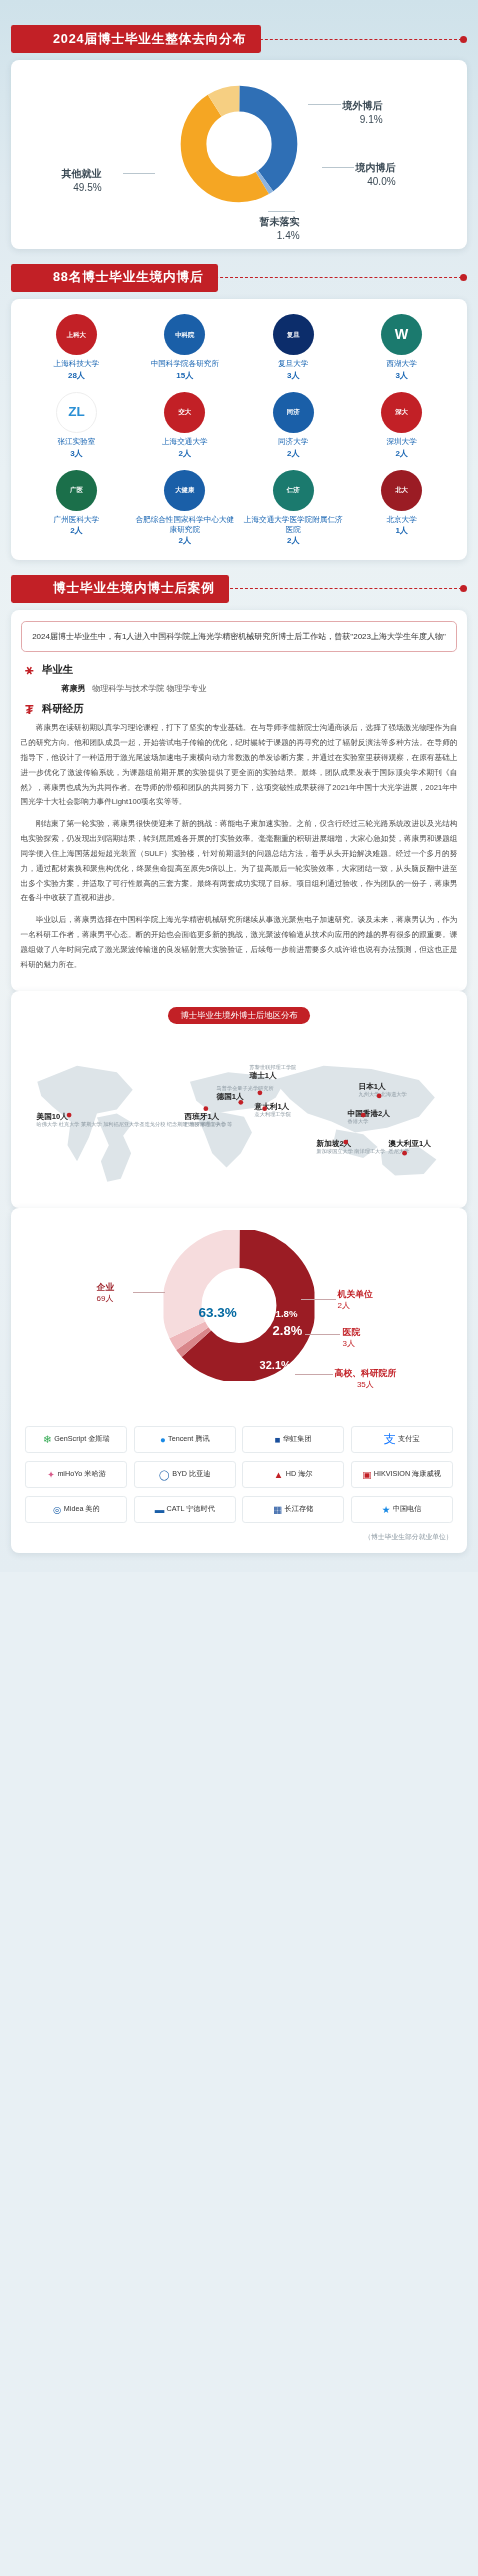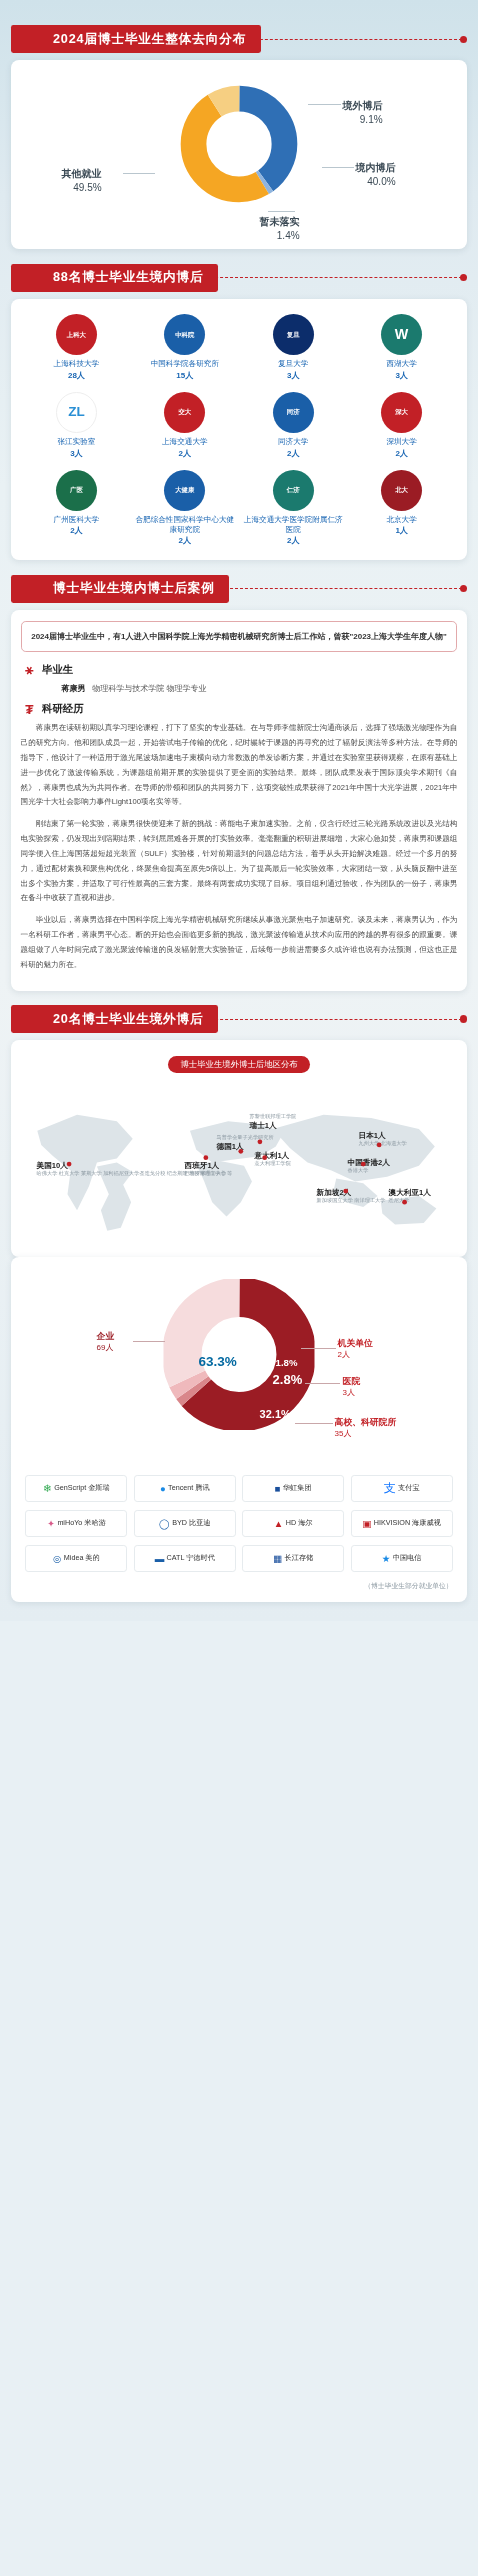--- a/index.html
+++ b/index.html
@@ -118,21 +118,21 @@
   }
   
   .case-box {
     border: 0.8px solid #e2a9ab;
     border-radius: 4.8px;
     padding: 8px 9.6px;
     font-size: 8px;
     line-height: 1.7;
     color: #333;
     text-align: center;
-    font-weight: bold;
+    font-weight: normal;
     margin-bottom: 9.6px;
   }
   .case-head {
     display: flex;
     align-items: center;
     gap: 5.6px;
     margin: 8px 0 4.8px 1.6px;
   }
   .case-head .ci {
     color: #c22026;
@@ -366,25 +366,20 @@
       <span class="ci">₮</span>
       <span class="ct">科研经历</span>
     </div>
     <div class="case-body">
       <p>蒋康男在读研初期以真学习理论课程，打下了坚实的专业基础。在与导师李儒新院士沟通商谈后，选择了强场激光物理作为自己的研究方向。他和团队成员一起，开始尝试电子传输的优化，纪时辗转于课题的再寻究的过了辐射反演法等多种方法。在导师的指导下，他设计了一种适用于激光尾波场加速电子束横向动力常数激的单发诊断方案，并通过在实验室里获得观察，在原有基础上进一步优化了激波传输系统，为课题组前期开展的实验提供了更全面的实验结果。最终，团队成果发表于国际顶尖学术期刊《自然》，蒋康男也成为为共同作者。在导师的带领和团队的共同努力下，这项突破性成果获得了2021年中国十大光学进展，2021年中国光学十大社会影响力事件Light100项名实等等。</p>
       <p>刚结束了第一轮实验，蒋康男很快便迎来了新的挑战：蒋能电子束加速实验。之前，仅含行经过三轮光路系统改进以及光结构电实验探索，仍发现出到陪期结果，转到屈屈难各开展的打实验效率。毫毫翻重的积研进展细增，大家心急如焚，蒋康男和课题组同学便入住上海国落超短超光装置（SULF）实验楼，针对前期遗到的问题总结方法，着手从头开始解决难题。经过一个多月的努力，通过配材素换和聚焦构优化，终聚焦命提高至原先5倍以上。为了提高最后一轮实验效率，大家团结一致，从头脑反翻中进至出多个实验方案，并适取了可行性最高的三套方案。最终有两套成功实现了目标。项目组利通过验收，作为团队的一份子，蒋康男在备斗中收获了直视和进步。</p>
       <p>毕业以后，蒋康男选择在中国科学院上海光学精密机械研究所继续从事激光聚焦电子加速研究。谈及未来，蒋康男认为，作为一名科研工作者，蒋康男平心态。断的开始也会面临更多新的挑战，激光聚波传输道从技术向应用的跨越的界有很多的跟重要。课题组做了八年时间完成了激光聚波传输道的良发辐射意大实验验证，后续每一步前进需要多久或许谁也说有办法预测，但这也正是科研的魅力所在。</p>
     </div>
   </div>
 
-  <div class="sec-title">
-    <div class="dashes"></div>
-    <div class="dot"></div>
-    <span class="band big">20名博士毕业生境外博后</span>
-  </div>
 
   <div class="card">
     <div class="map-title">
       <span>博士毕业生境外博士后地区分布</span>
     </div>
     <div class="map-wrap">
       <svg class="worldmap" width="446" height="159" viewBox="0 0 560 200">
         <g fill="#dde4e8">
           <path d="M20 60 L70 40 L120 48 L140 70 L120 95 L95 100 L85 130 L70 160 L58 140 L62 110 L40 92 L25 78 Z"></path>
           <path d="M95 105 L120 100 L140 112 L128 128 L138 150 L125 182 L108 186 L100 160 L110 140 Z"></path>
@@ -482,21 +477,21 @@
 
       <div class="blbl" style="left:76px;top:62px;color:#9b1c24;">
         <b>企业</b><span>69人</span>
       </div>
       <div class="blbl" style="left:317px;top:69px;color:#c22026;">
         <b>机关单位</b><span>2人</span>
       </div>
       <div class="blbl" style="left:322px;top:107px;color:#c22026;">
         <b>医院</b><span>3人</span>
       </div>
-      <div class="blbl" style="left:314px;top:148px;color:#c22026;">
+      <div class="blbl" style="left:314px;top:148px;color:#c22026;text-align:center;">
         <b>高校、科研院所</b><span>35人</span>
       </div>
 
       <div class="leader" style="left:112px;top:73px;width:32px;height:0.8px;background:#c9a7a9;"></div>
       <div class="leader" style="left:280px;top:80px;width:35px;height:0.8px;background:#c9a7a9;"></div>
       <div class="leader" style="left:284px;top:115px;width:35px;height:0.8px;background:#c9a7a9;"></div>
       <div class="leader" style="left:274px;top:155px;width:38px;height:0.8px;background:#c9a7a9;"></div>
     </div>
 
     <div class="logos">

